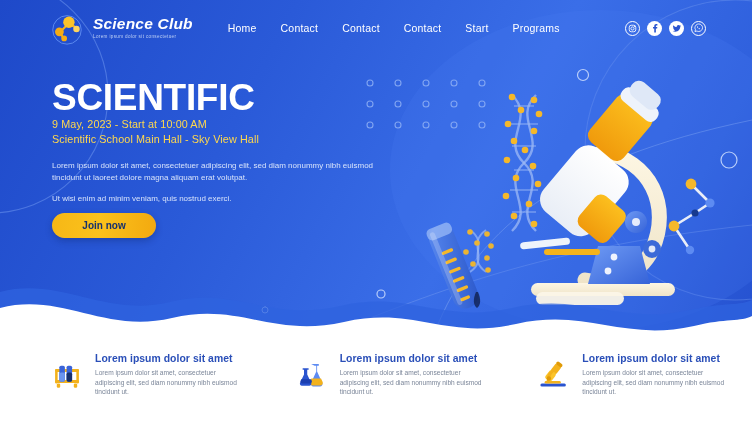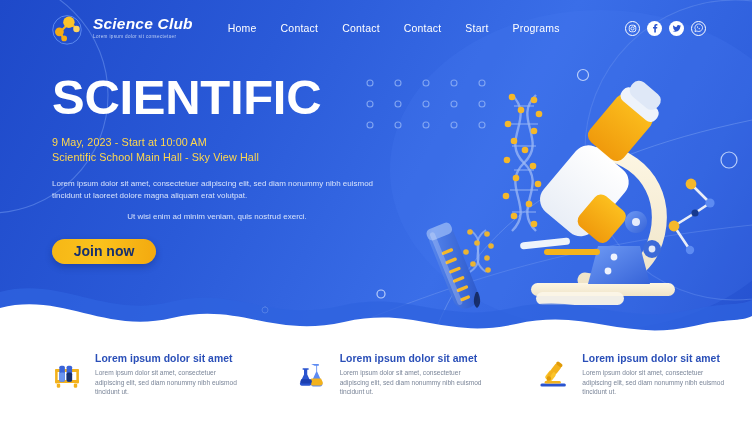--- a/index.html
+++ b/index.html
@@ -45,39 +45,39 @@
     width:15px; height:15px; border-radius:50%;
     display:flex; align-items:center; justify-content:center;
     cursor:pointer;
   }
   .soc.filled { background:#ffffff; }
   .soc.outline { background:transparent; border:1px solid #ffffff; }
 
   
   .hero-copy { position:absolute; left:52px; top:78px; width:350px; z-index:25; }
   .title {
-    font-size:49px; line-height:39px; font-weight:bold; color:#ffffff;
+    font-size:37px; line-height:39px; font-weight:bold; color:#ffffff;
     letter-spacing:-.3px;
   }
   .title .l2 { display:block; }
-  .meta { margin-top:18px; }
+  .meta { }
   .meta-line {
     font-size:10.8px; color:#ffd84d; line-height:15px; letter-spacing:.1px;
   }
   .para {
     margin-top:13px; font-size:8px; line-height:11.5px; color:#d6e2fb;
     width:330px;
   }
-  .para.second { margin-top:10px;text-align:center; }
+  .para.second { margin-top:10px; }
   .cta {
-    margin-top:16px;
+    margin-top:8px;
     display:inline-flex; align-items:center; justify-content:center;
     width:104px; height:25px; border-radius:13px;
     background:linear-gradient(95deg,#f6b716 0%,#fbc21c 45%,#f3a90f 100%);
-    color:#16306e; font-size:14px; font-weight:bold; cursor:pointer;
+    color:#16306e; font-size:10px; font-weight:bold; cursor:pointer;
     box-shadow:0 3px 7px rgba(10,30,90,.30);
   }
 
   
   .features {
     position:absolute; left:0; top:352px; width:752px; height:88px;
     display:flex; z-index:20;
   }
   .feat { flex:1 1 0; display:flex; padding-left:22px; padding-right:10px; }
   .feat:nth-child(1) { padding-left:50px; }

